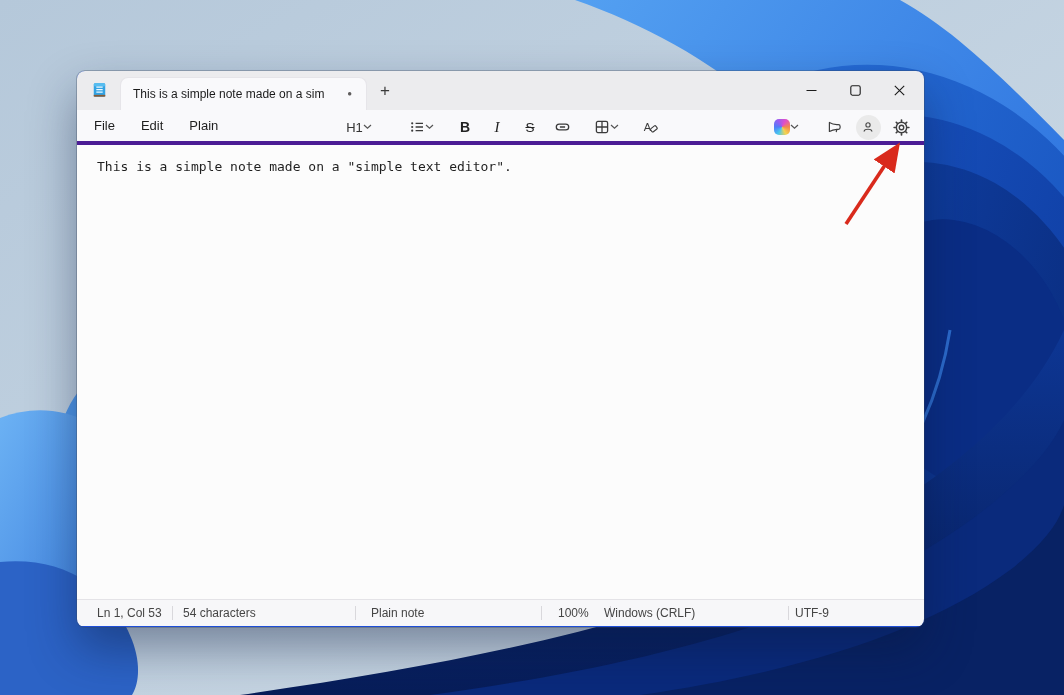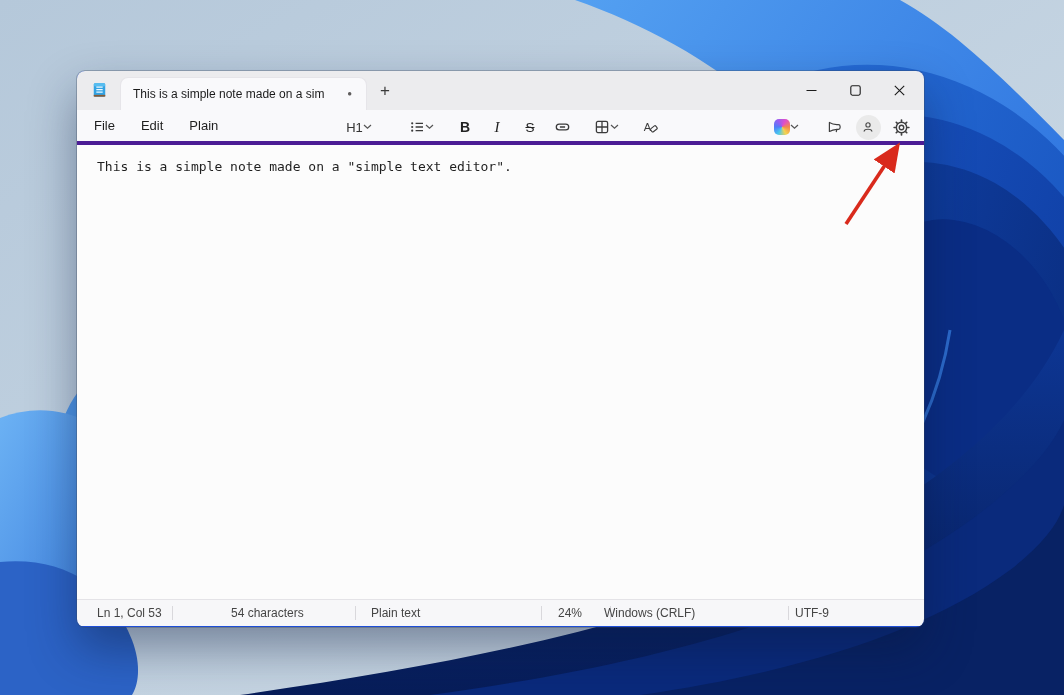--- a/index.html
+++ b/index.html
@@ -266,25 +266,25 @@
       </button>
     </div>
 
     <div class="editor">
       <div class="editor-text">This is a simple note made on a "simple text editor".</div>
     </div>
 
     <div class="statusbar">
       <span class="seg" style="left:20px;">Ln 1, Col 53</span>
       <span class="sdiv" style="left:95px;"></span>
-      <span class="seg" style="left:106px;margin-left:48px;">54 characters</span>
+      <span class="seg" style="left:106px;">54 characters</span>
       <span class="sdiv" style="left:278px;"></span>
-      <span class="seg" style="left:294px;">Plain text</span>
+      <span class="seg" style="left:294px;">Plain note</span>
       <span class="sdiv" style="left:464px;"></span>
-      <span class="seg" style="left:481px;">24%</span>
+      <span class="seg" style="left:481px;">100%</span>
       <span class="sdiv" style="left:533px;"></span>
       <span class="seg" style="left:527px;">Windows (CRLF)</span>
       <span class="sdiv" style="left:711px;"></span>
       <span class="seg" style="left:718px;">UTF-9</span>
     </div>
   </div>
 
   <svg class="arrow-overlay" width="1064" height="695" viewBox="0 0 1064 695">
     <defs>
       <marker id="ah" markerWidth="9" markerHeight="8" refX="6.5" refY="3.5" orient="auto">

